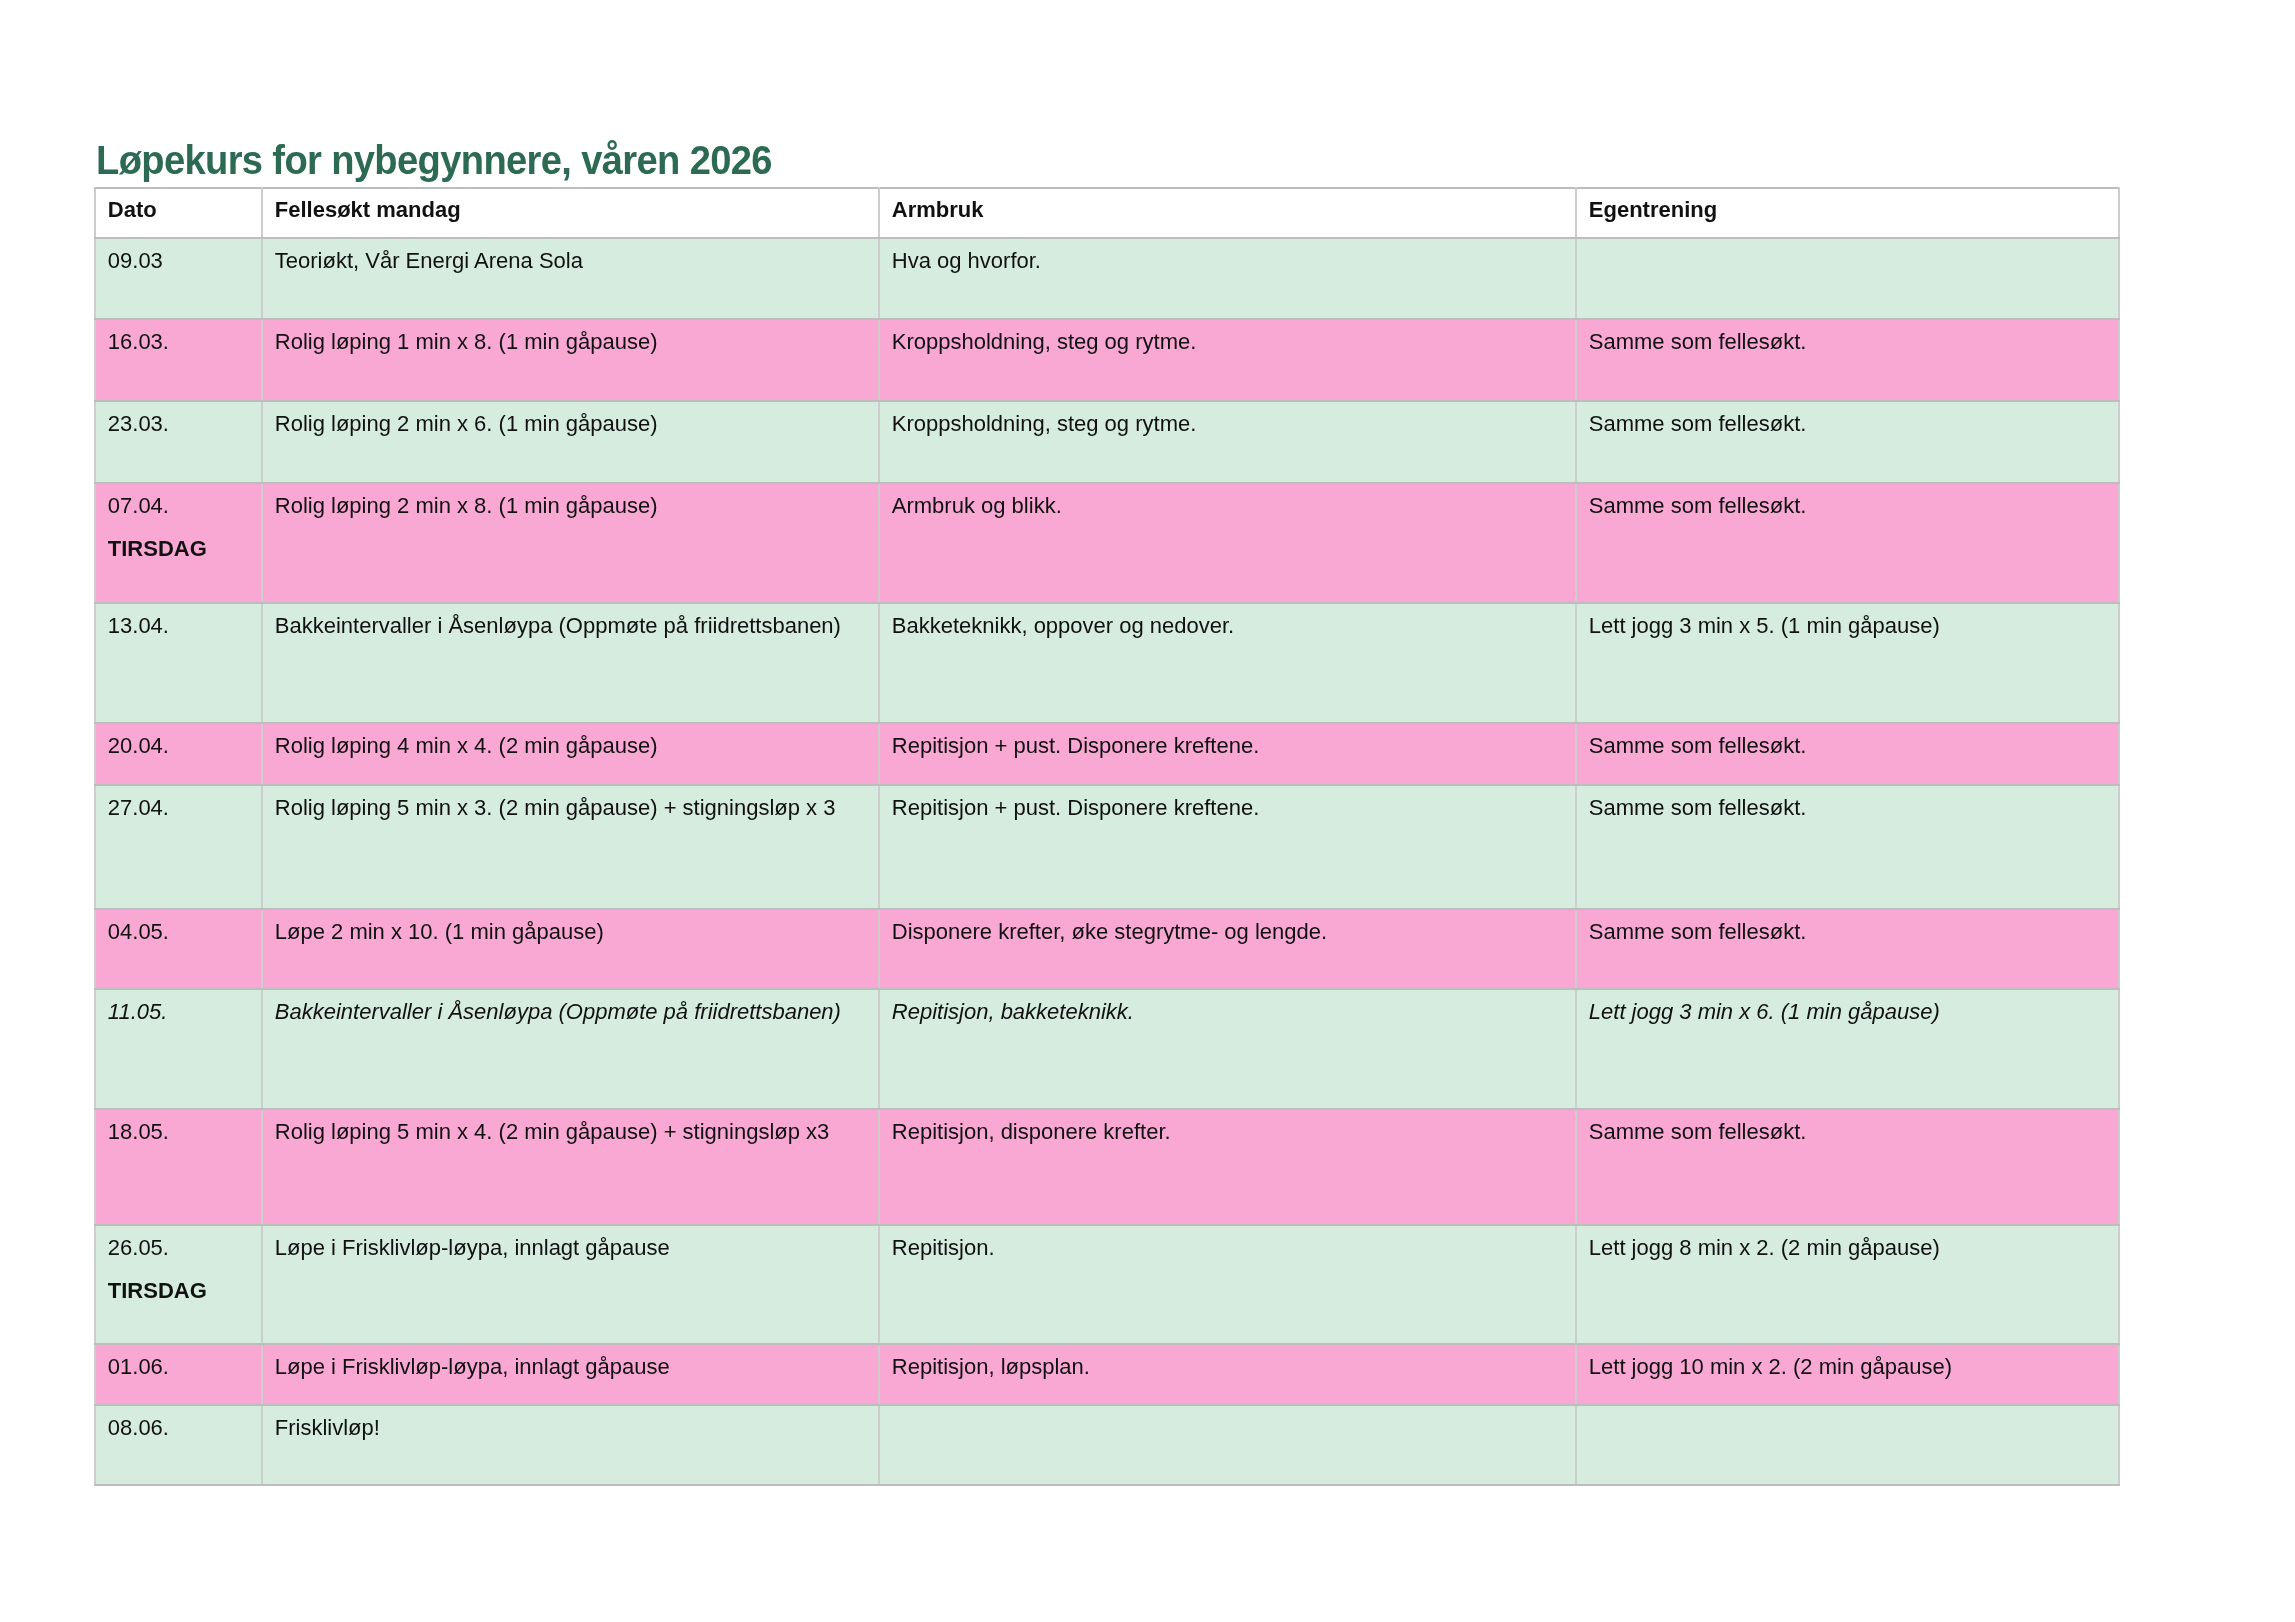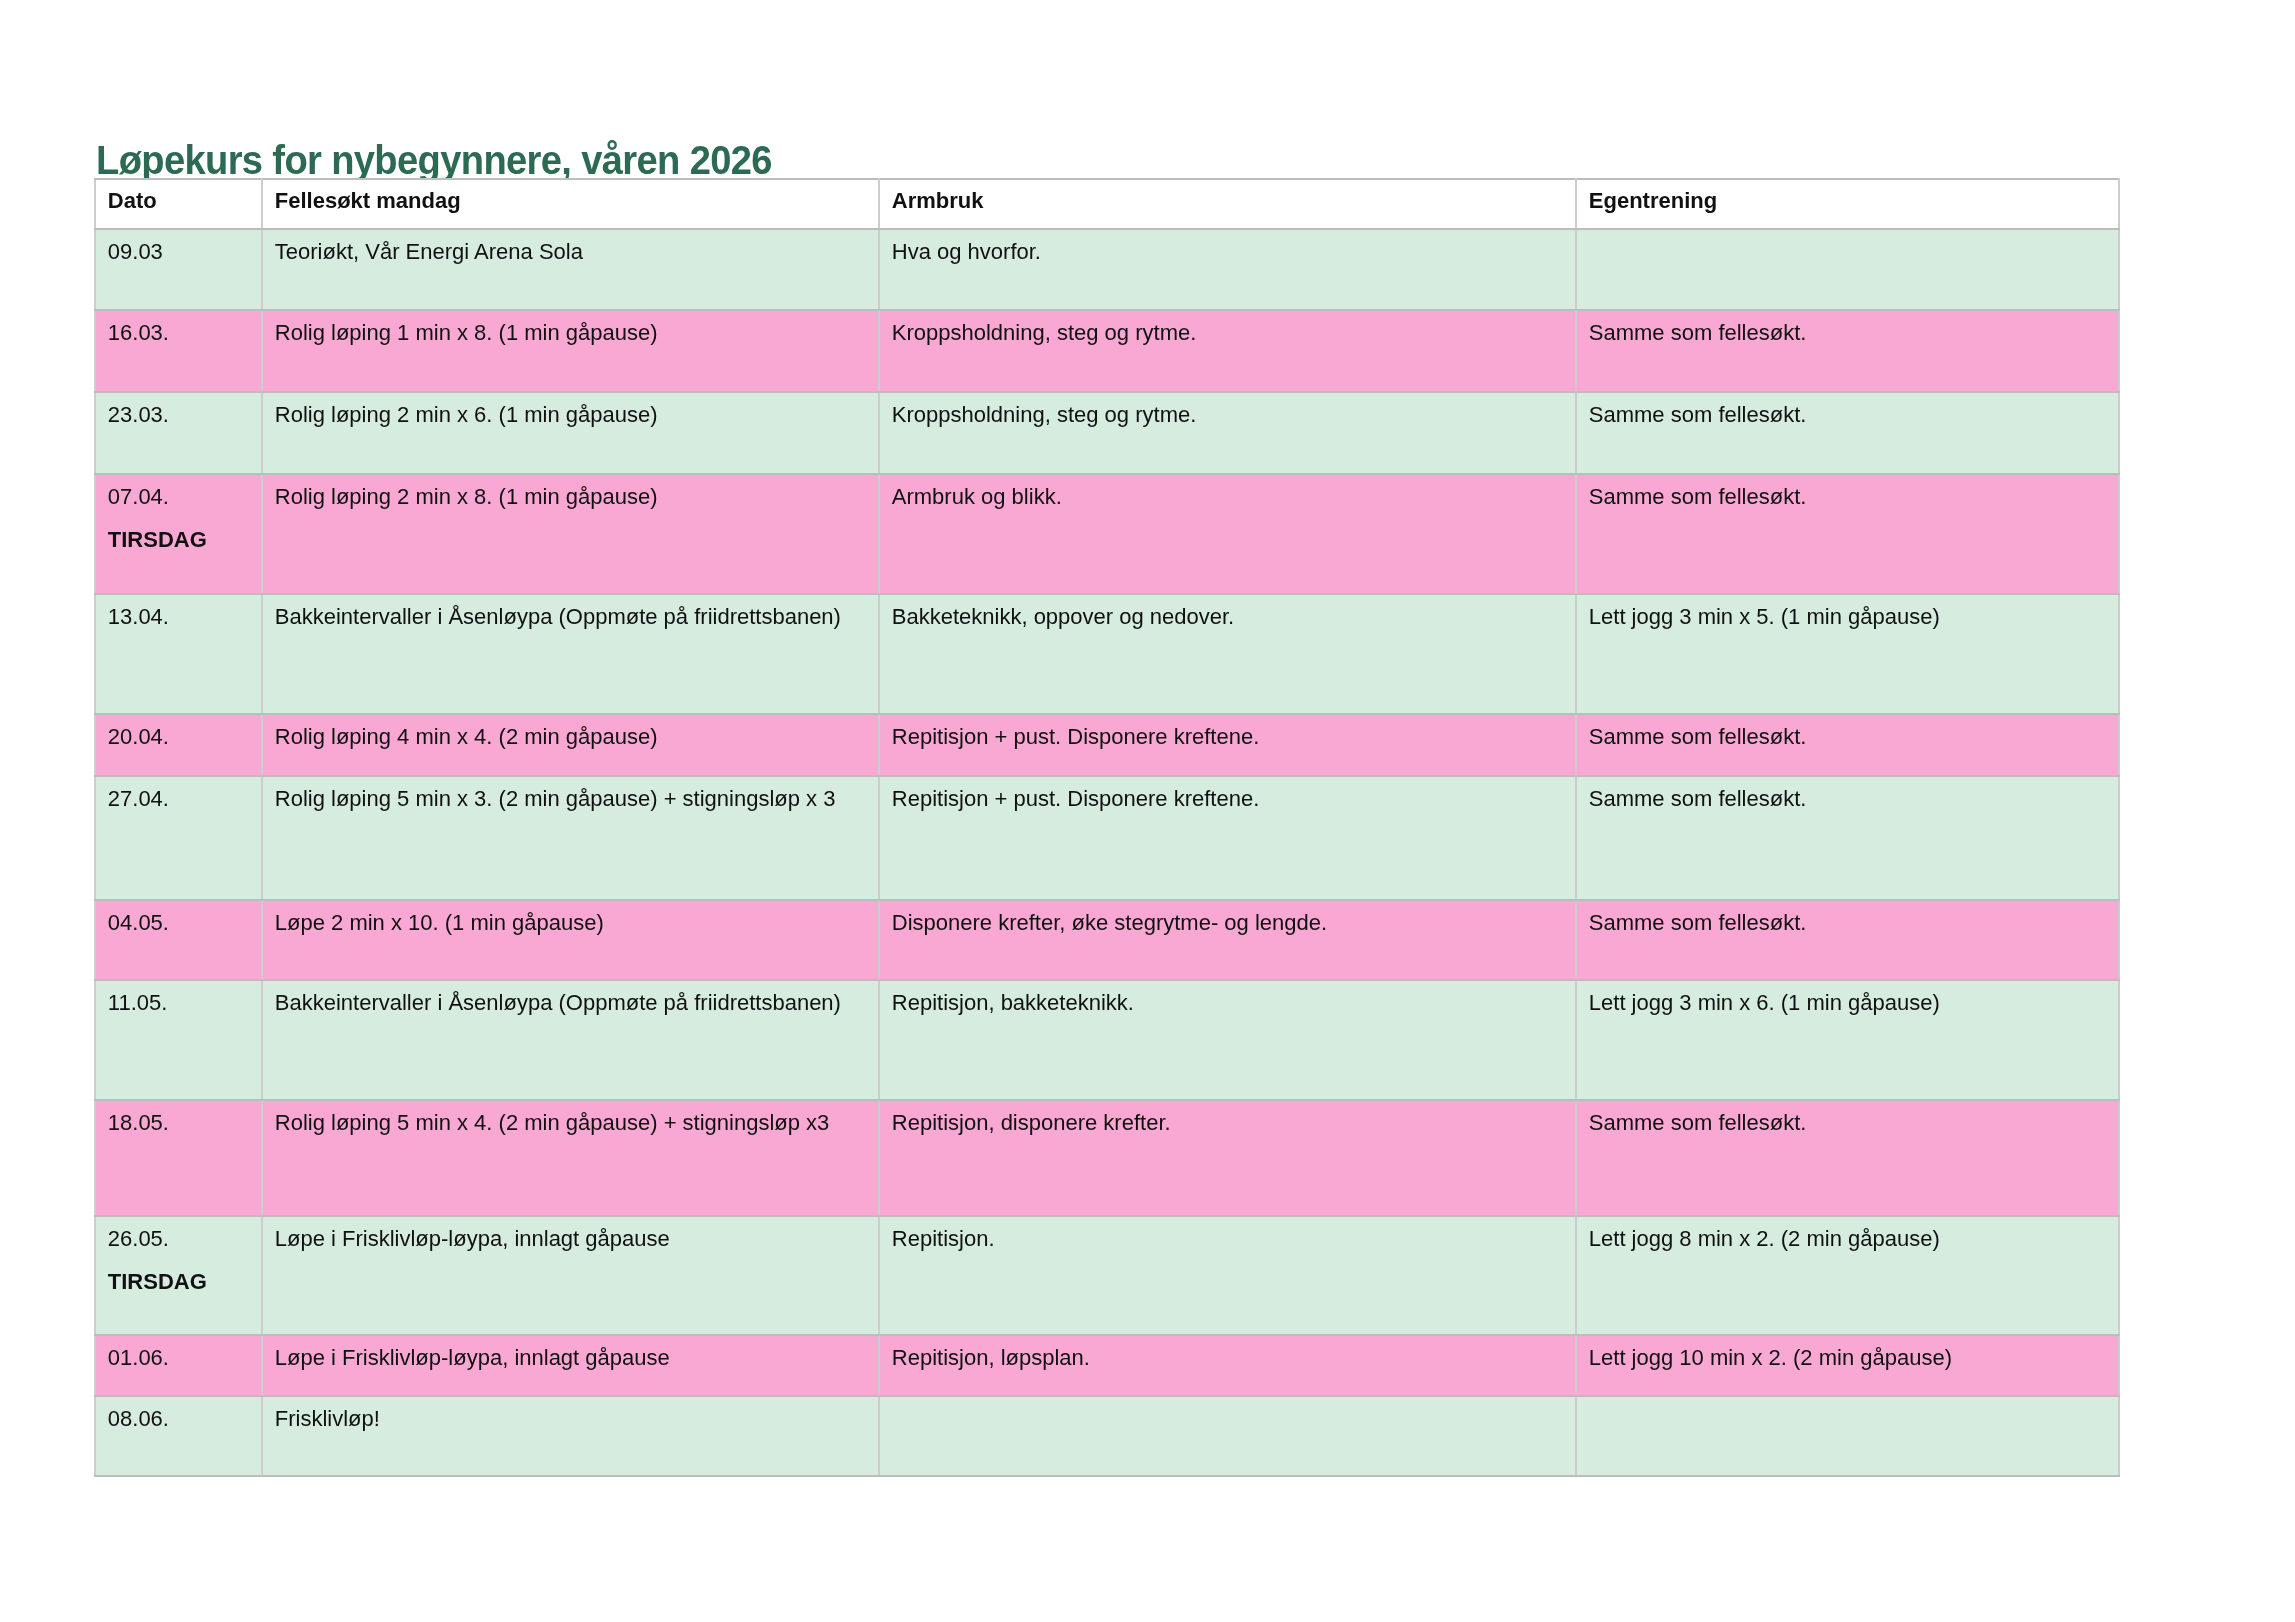--- a/index.html
+++ b/index.html
@@ -17,21 +17,21 @@
     font-size:41px;
     font-weight:700;
     letter-spacing:-0.7px;
     color:var(--title-green,#2d6a53);
     transform:scaleX(0.93);
     transform-origin:left center;
     white-space:nowrap;
   }
   table.course{
     position:absolute;
-    left:94px;top:178px;
+    left:94px;top:187px;
     width:2023px;
     border-collapse:collapse;
     table-layout:fixed;
   }
   .course th,.course td{
     border-style:solid;
     border-width:2.6px 2px;
     border-color:var(--border-dark,#bdbdbd) var(--border-light,#cdcdcd);
     vertical-align:top;
     font-size:22px;
@@ -130,21 +130,21 @@
         <td>Samme som fellesøkt.</td>
       </tr>
       <tr style="height: 80px;">
         <td class="c-date">
           <div>04.05.</div>
         </td>
         <td>Løpe 2 min x 10. (1 min gåpause)</td>
         <td>Disponere krefter, øke stegrytme- og lengde.</td>
         <td>Samme som fellesøkt.</td>
       </tr>
-      <tr class="shaded" style="height: 120px;">
+      <tr class="shaded" style="height: 120px; font-style: italic;">
         <td class="c-date">
           <div>11.05.</div>
         </td>
         <td>Bakkeintervaller i Åsenløypa (Oppmøte på friidrettsbanen)</td>
         <td>Repitisjon, bakketeknikk.</td>
         <td>Lett jogg 3 min x 6. (1 min gåpause)</td>
       </tr>
       <tr style="height: 116px;">
         <td class="c-date">
           <div>18.05.</div>

